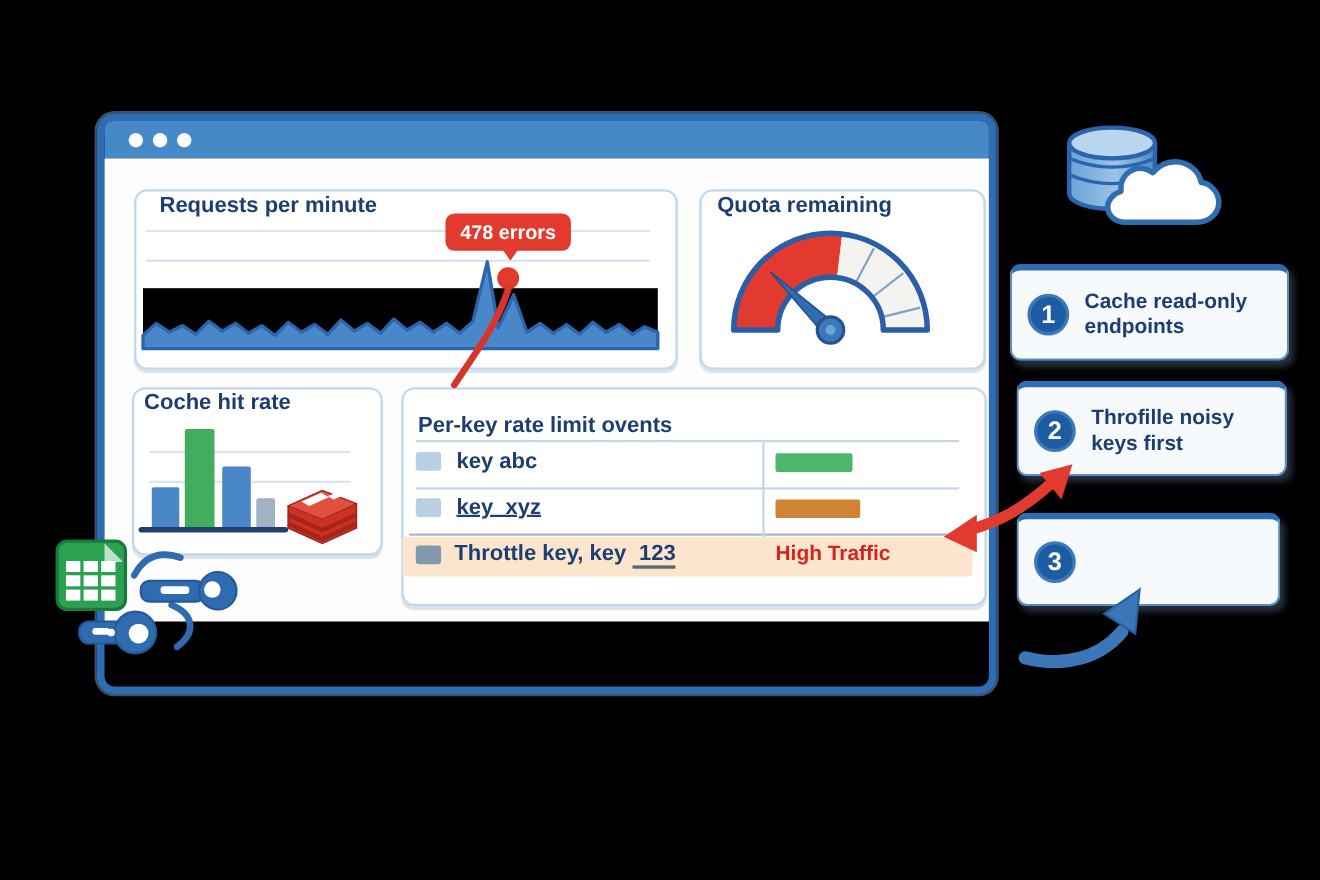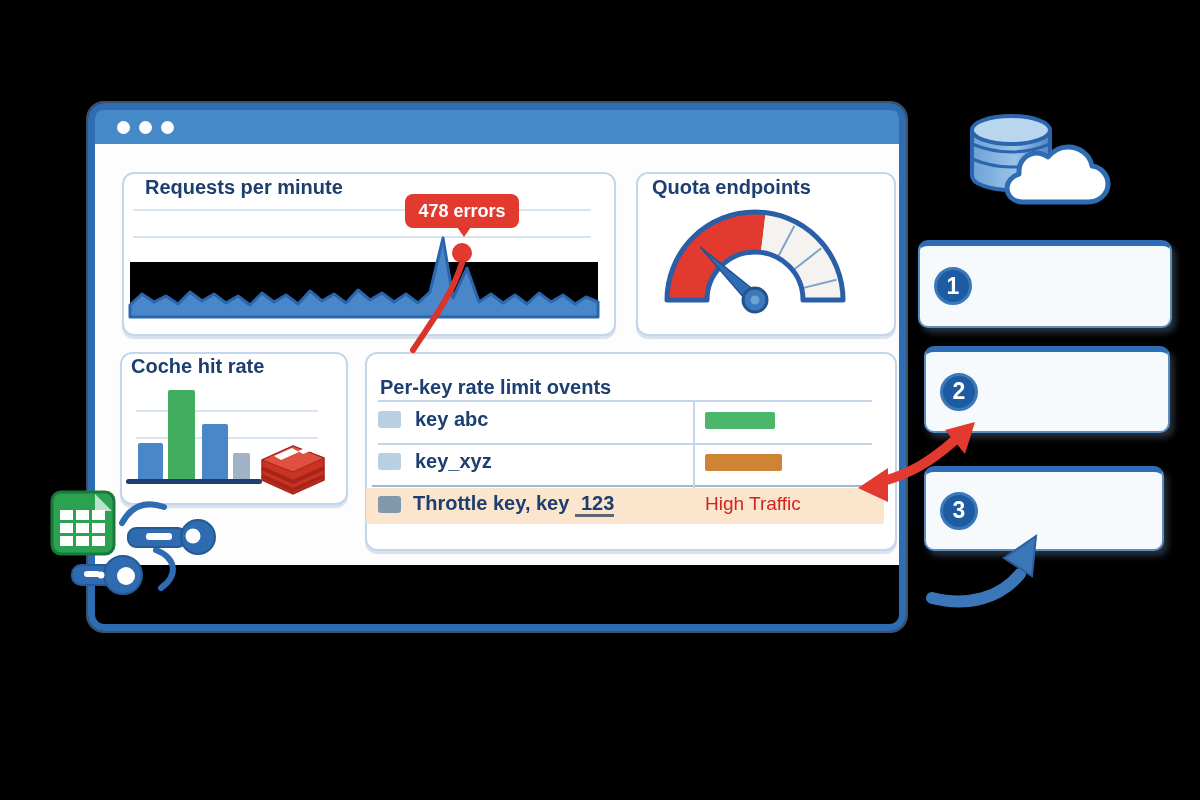--- a/index.html
+++ b/index.html
@@ -48,21 +48,21 @@
   #cache-baseline{left:126px;top:479px;width:136px;height:5px;background:#1e3f70;border-radius:3px;}
 
   
   .ev-line{position:absolute;height:2px;background:#c3d6ea;}
   .ev-checkbox{position:absolute;width:23px;height:17px;border-radius:3px;}
   .ev-label{position:absolute;color:#1c3e70;font-weight:700;font-size:20px;}
   .ev-bar{position:absolute;height:17px;border-radius:2px;}
   #ev-vline{left:693px;top:400px;width:2px;height:118px;background:#c3d6ea;}
   #ev-hl-row{left:366px;top:488px;width:518px;height:36px;background:#fbe5cc;border-radius:3px;}
   .u-line{border-bottom:3px solid #5a6672;padding-left:6px;}
-  #ev-status{left:705px;top:493px;color:#d3251f;font-weight:400;font-size:19px;}
+  #ev-status{left:705px;top:493px;color:#d3251f;font-weight:700;font-size:19px;}
 
   
   .step-card{position:absolute;background:#f6fafd;border:2px solid #5b8cc0;border-top:6px solid #2e6cb4;
              border-radius:10px;box-sizing:border-box;display:flex;align-items:center;gap:14px;padding:8px 10px 8px 14px;
              box-shadow:4px 5px 6px rgba(130,160,200,.3);}
   #step-1{left:918px;top:240px;width:254px;height:88px;}
   #step-2{left:924px;top:346px;width:246px;height:87px;}
   #step-3{left:924px;top:466px;width:240px;height:85px;}
   .step-num{min-width:38px;width:38px;height:38px;border-radius:50%;background:#1d5ca3;border:3px solid #3c79ba;
             color:#fff;font-weight:700;font-size:23px;display:flex;align-items:center;justify-content:center;box-sizing:border-box;}
@@ -99,21 +99,21 @@
            L460,74 L471,67 L483,72 L483,87 L15,87 Z" fill="#4a87c8" stroke="#2a66ae" stroke-width="3" stroke-linejoin="round"></path>
 </svg>
 
 <div id="badge-429" class="abs">478 errors</div>
 <div id="err-dot" class="abs"></div>
 
 <svg class="abs" style="left:400px;top:255px;z-index:6;" width="80" height="100">
   <path d="M62,8 C52,40 32,66 13,95" fill="none" stroke="#d7352b" stroke-width="6" stroke-linecap="round"></path>
 </svg>
 
-<div id="quota-title" class="abs panel-title">Quota endpoints</div>
+<div id="quota-title" class="abs panel-title">Quota remaining</div>
 <svg class="abs" style="left:655px;top:200px;z-index:3;" width="210" height="118">
   <path d="M12,100 A88,88 0 0 1 110.7,12.6 L105.9,52.3 A48,48 0 0 0 52,100 Z" fill="#e23a2e"></path>
   <path d="M110.7,12.6 A88,88 0 0 1 188,100 L148,100 A48,48 0 0 0 105.9,52.3 Z" fill="#f4f3f0"></path>
   <line x1="123.5" y1="55.9" x2="139.4" y2="25.8" stroke="#7fa3c8" stroke-width="2"></line>
   <line x1="139.4" y1="69.2" x2="166.2" y2="48.3" stroke="#7fa3c8" stroke-width="2"></line>
   <line x1="148.5" y1="87.9" x2="181.5" y2="79.7" stroke="#7fa3c8" stroke-width="2"></line>
   <path d="M12,100 A88,88 0 0 1 188,100 L148,100 A48,48 0 0 0 52,100 Z" fill="none" stroke="#2a5fa8" stroke-width="5" stroke-linejoin="round"></path>
   <polygon points="45.4,47.2 104.9,95 95.1,105" fill="#2e6cb4" stroke="#24538f" stroke-width="1.5"></polygon>
   <circle cx="100" cy="100" r="12" fill="#3c79ba" stroke="#24538f" stroke-width="3"></circle>
   <circle cx="100" cy="100" r="4.5" fill="#6ea3d6"></circle>
@@ -145,21 +145,21 @@
 <div class="abs ev-line" style="left:372px;top:485px;width:500px;background:#9db9d8;"></div>
 <div id="ev-vline" class="abs"></div>
 
 <div id="ev-hl-row" class="abs"></div>
 
 <div class="abs ev-checkbox" style="left:378px;top:411px;background:#b9cfe2;"></div>
 <div class="abs ev-label" style="left:415px;top:408px;">key abc</div>
 <div class="abs ev-bar" style="left: 705px; top: 412px; width: 70px; background: rgb(76, 182, 107);"></div>
 
 <div class="abs ev-checkbox" style="left:378px;top:453px;background:#b9cfe2;"></div>
-<div class="abs ev-label" style="left:415px;top:450px;">key_xyz</div>
+<div class="abs ev-label" style="left:415px;top:450px;text-decoration:underline;">key_xyz</div>
 <div class="abs ev-bar" style="left: 705px; top: 454px; width: 77px; background: rgb(206, 132, 52);"></div>
 
 <div class="abs ev-checkbox" style="left:378px;top:496px;background:#8199ad;"></div>
 <div class="abs ev-label" style="left:413px;top:492px;">
   <span>Throttle key, key </span><span class="u-line">123</span>
 </div>
 <div id="ev-status" class="abs">High Traffic</div>
 
 <svg class="abs" style="left:960px;top:98px;" width="160" height="112">
   <defs>
@@ -172,23 +172,31 @@
   <path d="M12,32 L12,78 A39,14 0 0 0 90,78 L90,32" fill="url(#dbg)" stroke="#2a65ad" stroke-width="4"></path>
   <path d="M12,46 Q51,62 90,46" stroke="#2a65ad" stroke-width="3" fill="none"></path>
   <path d="M12,61 Q51,77 90,61" stroke="#2a65ad" stroke-width="3" fill="none"></path>
   <ellipse cx="51" cy="32" rx="39" ry="14" fill="#b9d6ef" stroke="#2a65ad" stroke-width="4"></ellipse>
   <path d="M62,104 L128,104 C139,104 148,96 148,86 C148,77 141,69 132,68 C130,57 120,49 108,49
            C100,49 93,53 88,59 C85,57 81,55 77,55 C67,55 59,63 59,73 L59,76 C52,78 47,84 47,90 C47,98 54,104 62,104 Z" fill="#ffffff" stroke="#2e6cb4" stroke-width="5" stroke-linejoin="round"></path>
 </svg>
 
 <div id="step-1" class="step-card">
   <div class="step-num">1</div>
+  <div class="step-text">
+    <div>Cache read-only</div>
+    <div>endpoints</div>
+  </div>
 </div>
 <div id="step-2" class="step-card">
   <div class="step-num">2</div>
+  <div class="step-text">
+    <div>Throfille noisy</div>
+    <div>keys first</div>
+  </div>
 </div>
 <div id="step-3" class="step-card">
   <div class="step-num">3</div>
 </div>
 
 <svg class="abs" style="left:855px;top:410px;z-index:8;" width="130" height="100">
   <path d="M25,72 C55,64 75,52 100,30" fill="none" stroke="#e23a2e" stroke-width="10"></path>
   <polygon points="3,78 33,58 33,92" fill="#e23a2e"></polygon>
   <polygon points="120,12 90,20 110,44" fill="#e23a2e"></polygon>
 </svg>

